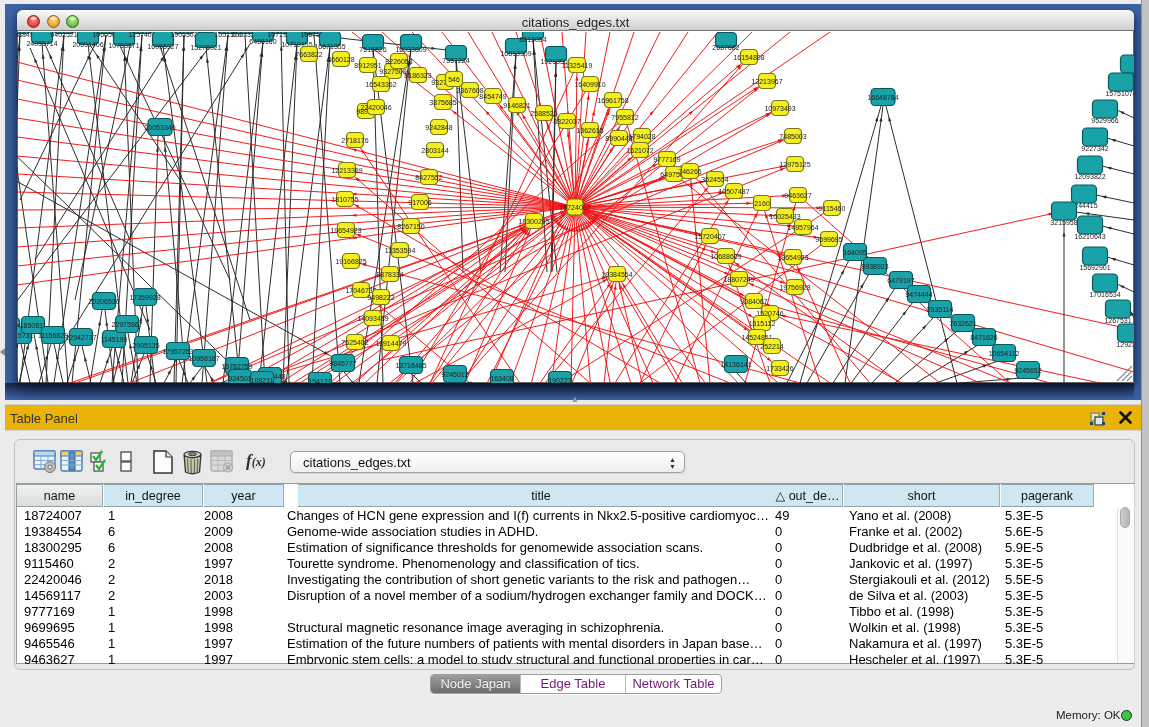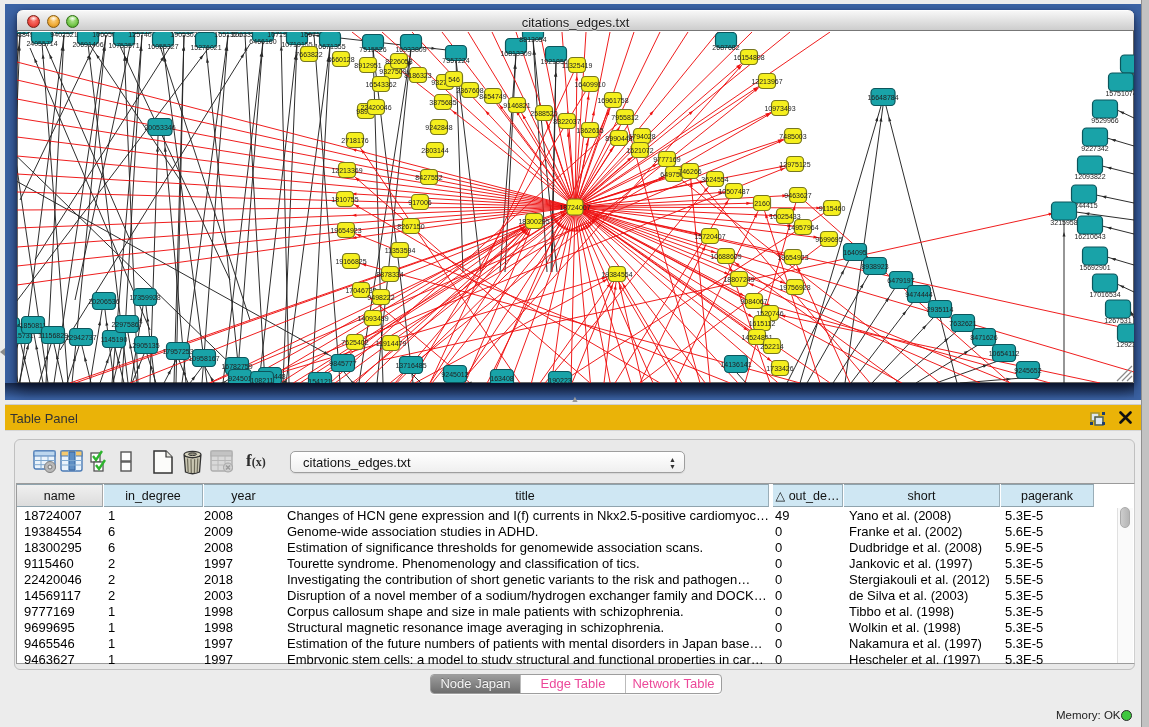--- a/index.html
+++ b/index.html
@@ -41,36 +41,36 @@
 #dd-ar{position:absolute;right:8px;top:4px;font-size:7px;color:#333;line-height:7px;text-align:center}
 
 #tablebox{position:absolute;left:16px;top:483px;width:1119px;height:181px;background:#fff;
   border:1px solid #9b9b9b;border-right:1px solid #cfcfcf}
 .th{position:absolute;top:484px;height:23px;background:#cfe7f3;border-right:1px solid #9aaeb8;
   border-top:1px solid #8fa3ad;border-bottom:1px solid #8fa3ad;
   font-size:12.5px;color:#111;text-align:center;line-height:22px}
 #th1{left:17px;width:86px;background:linear-gradient(#f0f0f0,#dcdcdc);border-right:1px solid #a8a8a8}
 #th2{left:104px;width:99px}
 #th3{left:204px;width:80px}
-#th4{left:282px;width:487px}
+#th4{left:298px;width:487px}
 #th5{left:773px;width:70px}
 #th6{left:844px;width:156px}
 #th7{left:1001px;width:93px}
 .tr{position:absolute;left:0;width:1080px;height:16px;font-size:13px;color:#000;white-space:nowrap}
 #rowclip{position:absolute;left:17px;top:484px;width:1100px;height:180px;overflow:hidden}
 .c{position:absolute;top:0;line-height:16px}
 .c1{left:7px}.c2{left:91px}.c3{left:187px}.c4{left:270px;width:484px;overflow:hidden}
 .c5{left:758px}.c6{left:832px}.c7{left:988px}
 #vscroll{position:absolute;left:1117px;top:508px;width:16px;height:155px;background:#fafafa;border-left:1px solid #e0e0e0}
 #vthumb{position:absolute;left:1120px;top:507px;width:10px;height:21px;border-radius:5px;
   background:linear-gradient(90deg,#cdcdcd,#b5b5b5);border:1px solid #aaa}
 
 #tabs{position:absolute;left:430px;top:674px;width:292px;height:20px;border:1px solid #9d9d9d;
   border-radius:4px;background:#fff;box-shadow:0 1px 0 rgba(255,255,255,.7)}
-.tab{position:absolute;top:0;height:18px;font-size:13px;text-align:center;line-height:18px;color:#ec4899}
+.tab{position:absolute;top:0;height:18px;font-size:13px;text-align:center;line-height:18px;color:#701a75}
 #tab1{left:0;width:89px;background:linear-gradient(#9d9d9d,#6d6d6d);color:#f4f4f4;border-radius:3px 0 0 3px;text-shadow:0 -1px 0 rgba(0,0,0,.25)}
 #tab2{left:89px;width:105px;border-left:1px solid #bbb}
 #tab3{left:194px;width:96px;border-left:1px solid #bbb}
 
 #mem{position:absolute;left:1056px;top:709px;font-size:11.5px;color:#222}
 #memdot{position:absolute;left:1121px;top:710px;width:11px;height:11px;border-radius:50%;
   background:#3ec73e;border:1.5px solid #2a2a2a}
 svg text{font-family:"Liberation Sans",sans-serif}
 </style></head>
 <body>
@@ -657,21 +657,21 @@
       <path d="M3.2 6 L4.5 22 Q11.5 25.5 18.5 22 L19.8 6 Q11.5 9.5 3.2 6 Z" fill="#c9c6b2" stroke="#333" stroke-width="1.3"></path>
       <path d="M6.5 8.5 L7.2 22 M10 9.2 L10.3 23 M13.6 9.2 L13.4 23 M16.8 8.5 L16.2 22" stroke="#6e6b5a" stroke-width="1.2"></path>
     </svg>
   <svg class="icon" style="left:210px" width="24" height="24" viewBox="0 0 24 24">
       <rect x="1" y="1" width="21" height="20" rx="2" fill="#d9d9d9" stroke="#adadad" stroke-width="1.4"></rect>
       <rect x="1" y="1" width="21" height="5" fill="#c3c3c3" stroke="#adadad" stroke-width="1"></rect>
       <path d="M8 6 V21 M15 6 V21 M1 10.5 H22 M1 15 H22" stroke="#b8b8b8" stroke-width="1"></path>
       <circle cx="18" cy="17.5" r="4.5" fill="#cFcFcF" stroke="#a5a5a5"></circle>
       <path d="M16 15.5 L20 19.5 M20 15.5 L16 19.5" stroke="#9a9a9a" stroke-width="1.4"></path>
     </svg>
-  <div class="icon" style="left:246px;top:451px;position:absolute;font-family:'Liberation Serif',serif;font-weight:bold;color:#2e2e2e;font-size:17px">f<span style="font-size:12px">(x)</span></div>
+  <div class="icon" style="left:246px;top:451px;position:absolute;font-family:'Liberation Serif',serif;font-style:italic;font-weight:bold;color:#2e2e2e;font-size:17px">f<span style="font-size:12px">(x)</span></div>
   <div id="dropdown">
       <span>citations_edges.txt</span>
       <div id="dd-ar">▲<br>▼</div>
     </div>
 
   <div id="tablebox"></div>
   <div class="th" id="th1">name</div>
   <div class="th" id="th2">in_degree</div>
   <div class="th" id="th3">year</div>
   <div class="th" id="th4">title</div>
@@ -730,21 +730,20 @@
         <span class="c c3">2003</span>
         <span class="c c4">Disruption of a novel member of a sodium/hydrogen exchanger family and DOCK…</span>
         <span class="c c5">0</span>
         <span class="c c6">de Silva et al. (2003)</span>
         <span class="c c7">5.3E-5</span>
       </div>
 <div class="tr" style="top:120px">
         <span class="c c1">9777169</span>
         <span class="c c2">1</span>
         <span class="c c3">1998</span>
-        <span class="c c4">Corpus callosum shape and size in male patients with schizophrenia.</span>
         <span class="c c5">0</span>
         <span class="c c6">Tibbo et al. (1998)</span>
         <span class="c c7">5.3E-5</span>
       </div>
 <div class="tr" style="top:136px">
         <span class="c c1">9699695</span>
         <span class="c c2">1</span>
         <span class="c c3">1998</span>
         <span class="c c4">Structural magnetic resonance image averaging in schizophrenia.</span>
         <span class="c c5">0</span>

